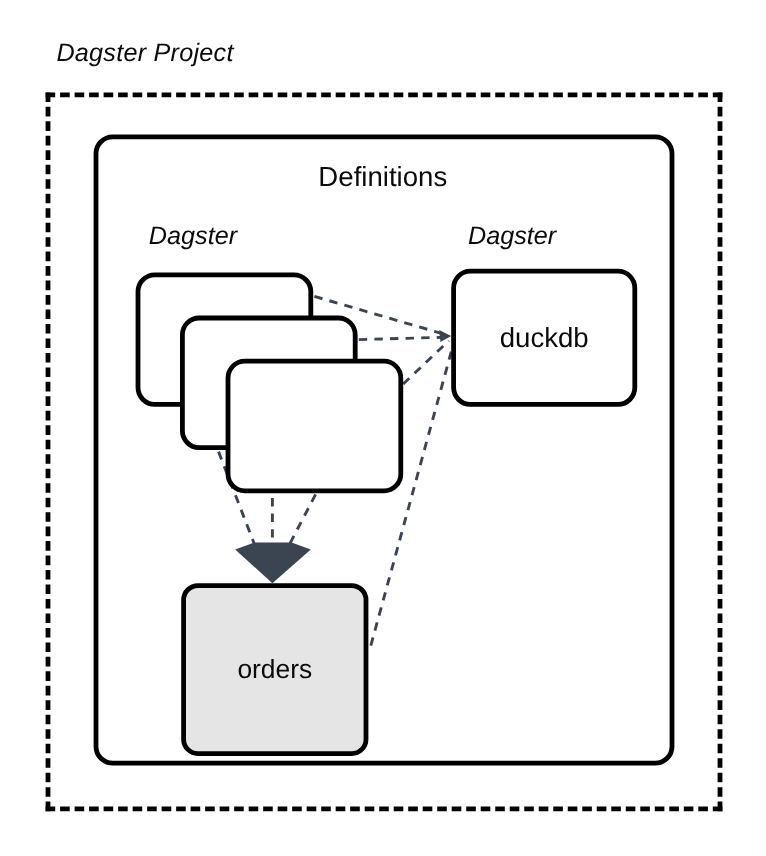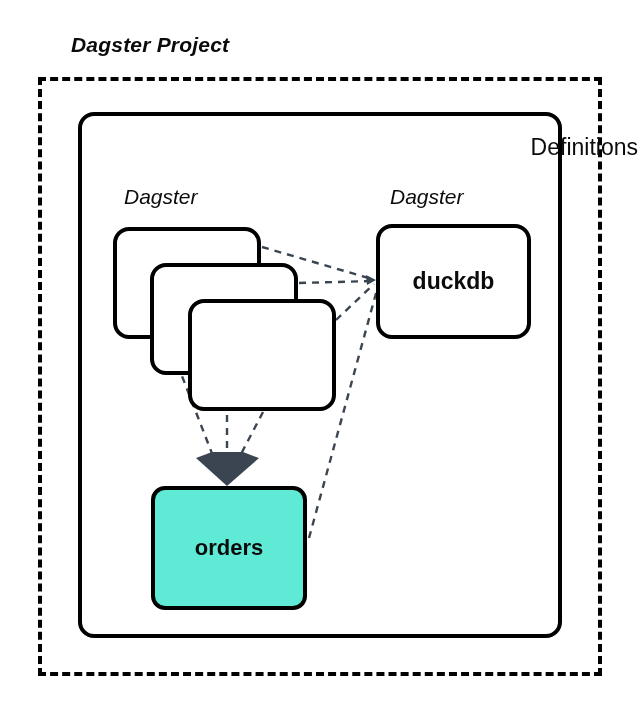--- a/index.html
+++ b/index.html
@@ -22,38 +22,37 @@
     background: #ffffff;
   }
   svg.layer {
     position: absolute;
     left: 0;
     top: 0;
     width: 638px;
     height: 713px;
     pointer-events: none;
   }
-  .abs { position: absolute; font-weight: bold; }
+  .abs { position: absolute; }
 
   
   .project-title {
     left: 47px;
     top: 33px;
     font-size: 21px;
     font-style: italic;
-    font-weight: 700;
+    font-weight: 400;
     letter-spacing: 0.2px;
     white-space: nowrap;
-    margin-left: 24px;
   }
   .defs-title {
     left: 0;
     top: 134px;
     width: 638px;
-    text-align: right;
+    text-align: center;
     font-size: 23px;
     font-weight: 400;
     white-space: nowrap;
   }
   .group-label {
     font-size: 21px;
     font-style: italic;
     font-weight: 400;
     white-space: nowrap;
   }
@@ -102,25 +101,25 @@
     background: #ffffff;
     display: flex;
     align-items: center;
     justify-content: center;
     font-size: 23px;
   }
   .orders-box {
     left: 151px;
     top: 486px;
     width: 156px;
-    height: 124px;
+    height: 144px;
     border: 4px solid #000000;
     border-radius: 14px;
     box-sizing: border-box;
-    background: #5eead4;
+    background: #e5e5e5;
     display: flex;
     flex-direction: column;
     align-items: center;
     justify-content: center;
     line-height: 1.25;
     font-size: 22px;
   }
   .orders-box .ln { white-space: nowrap; }
 </style>
 </head>

